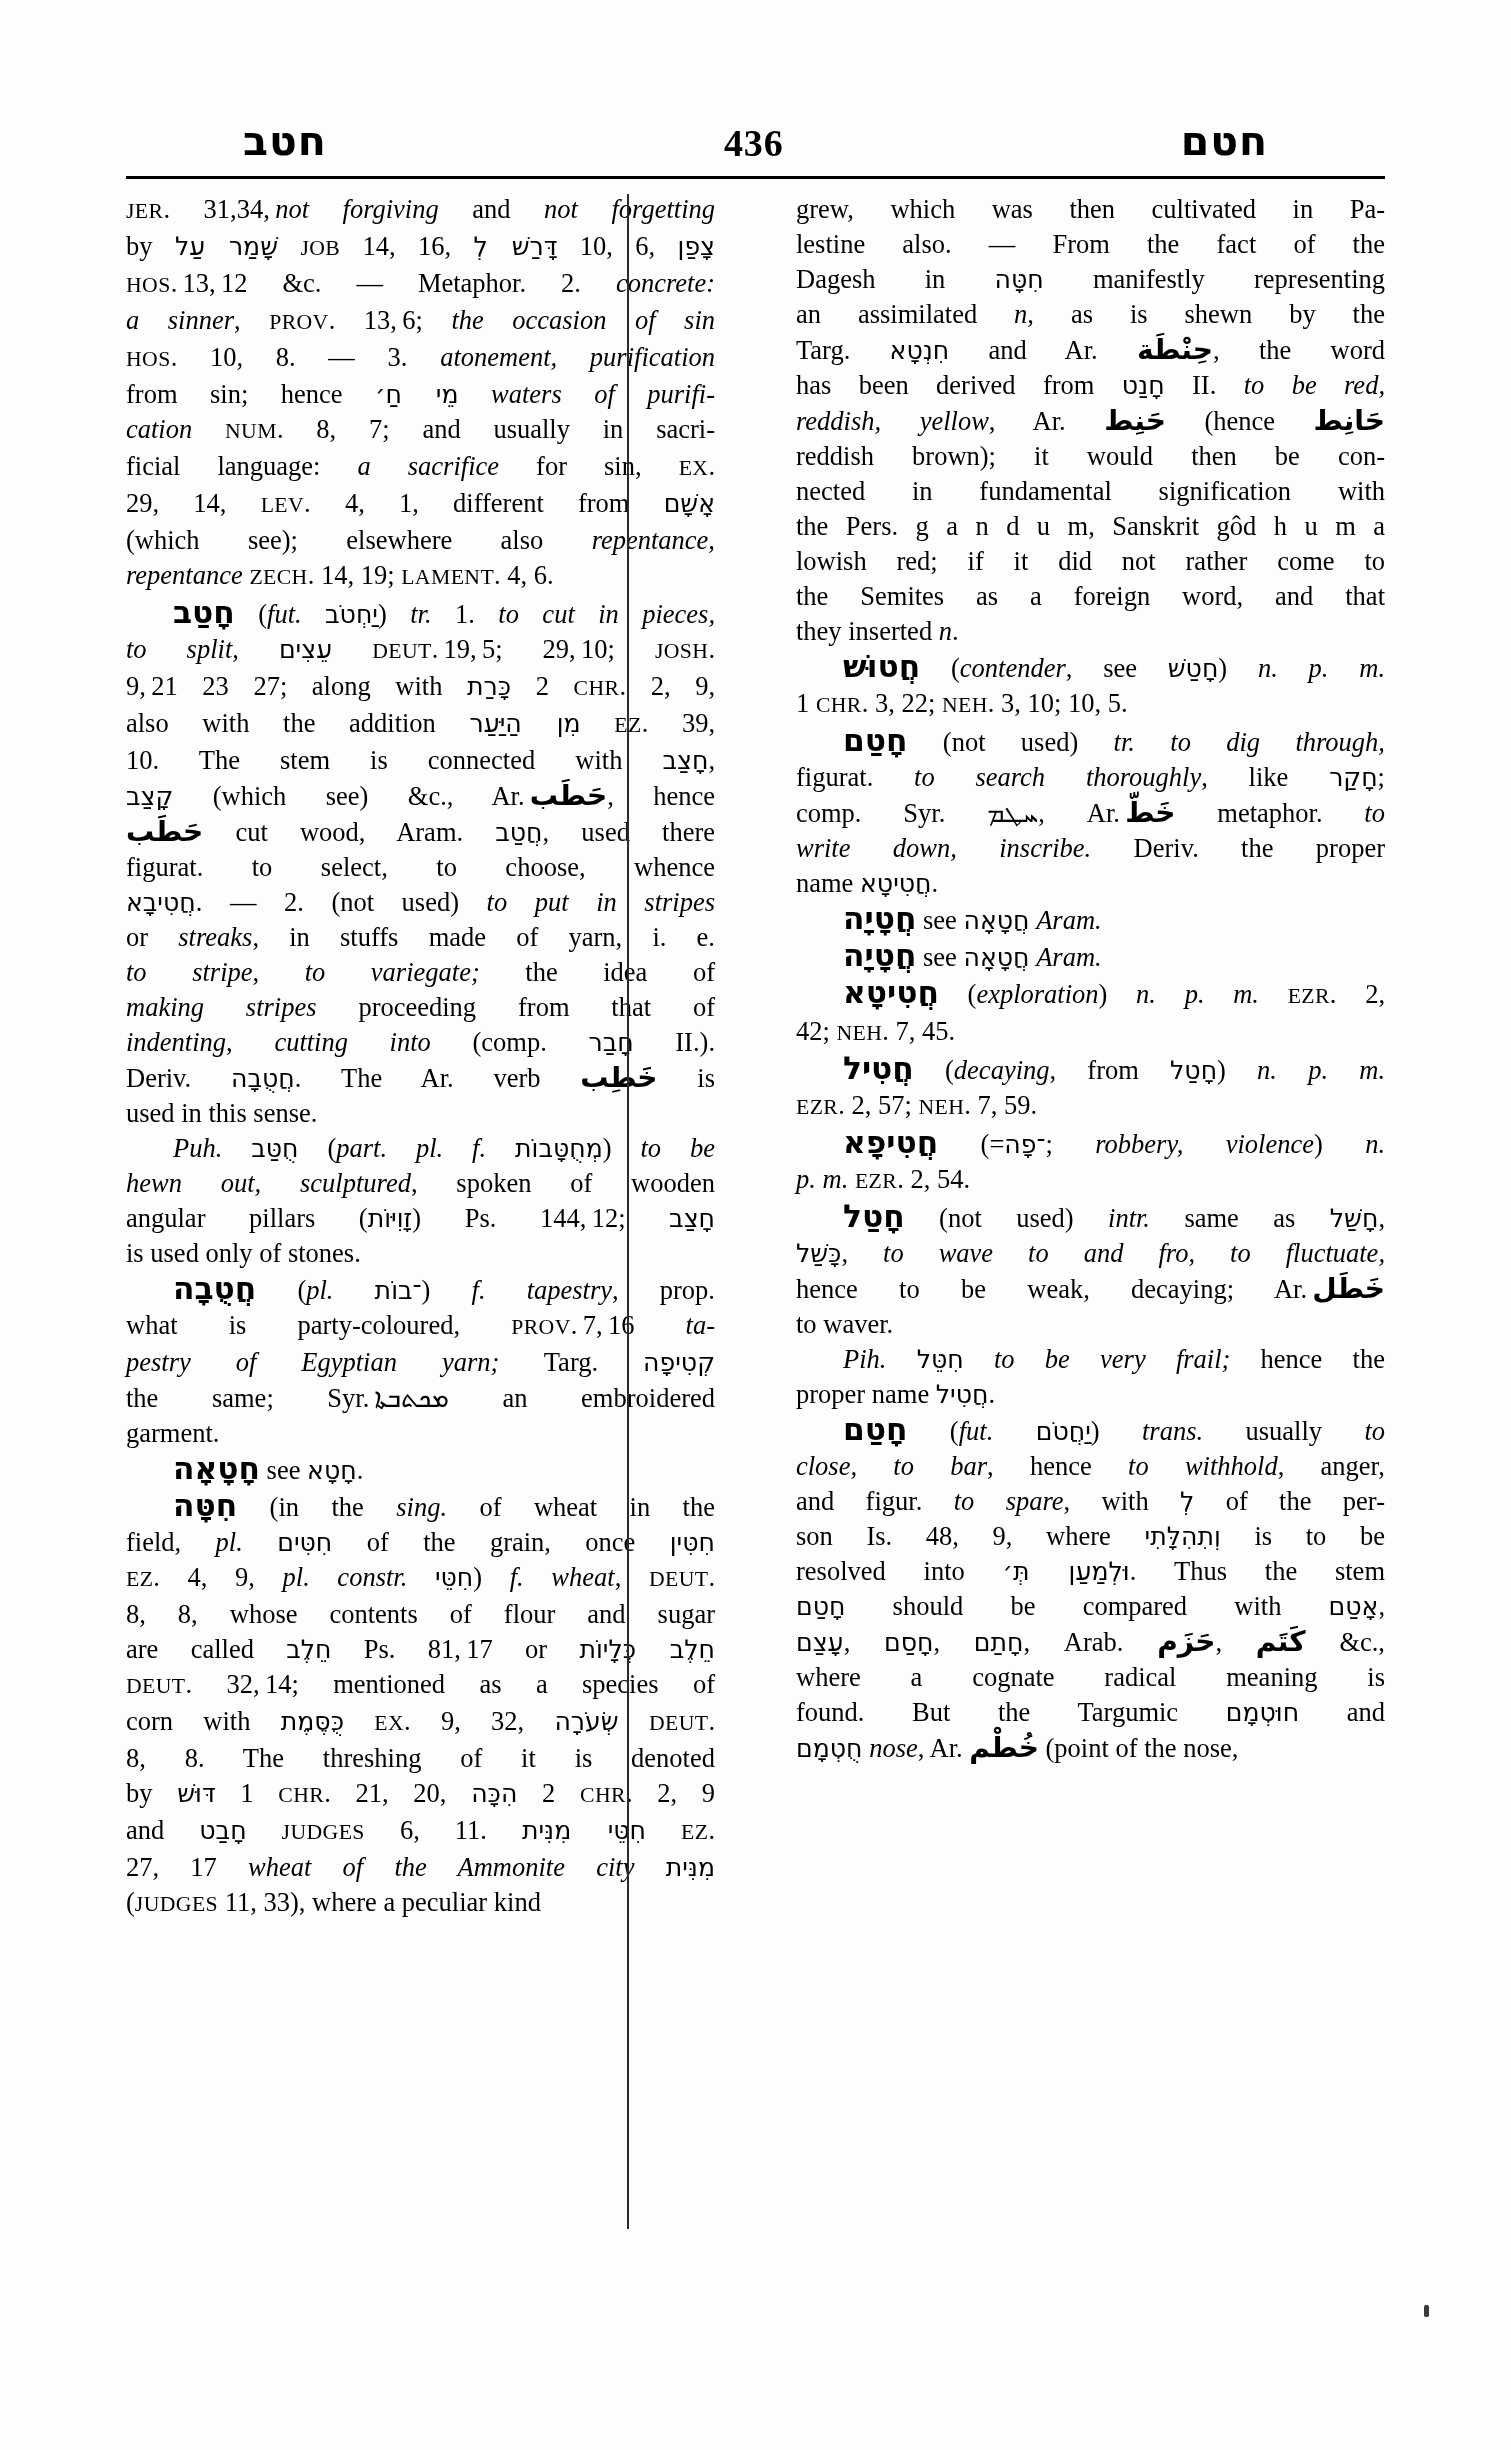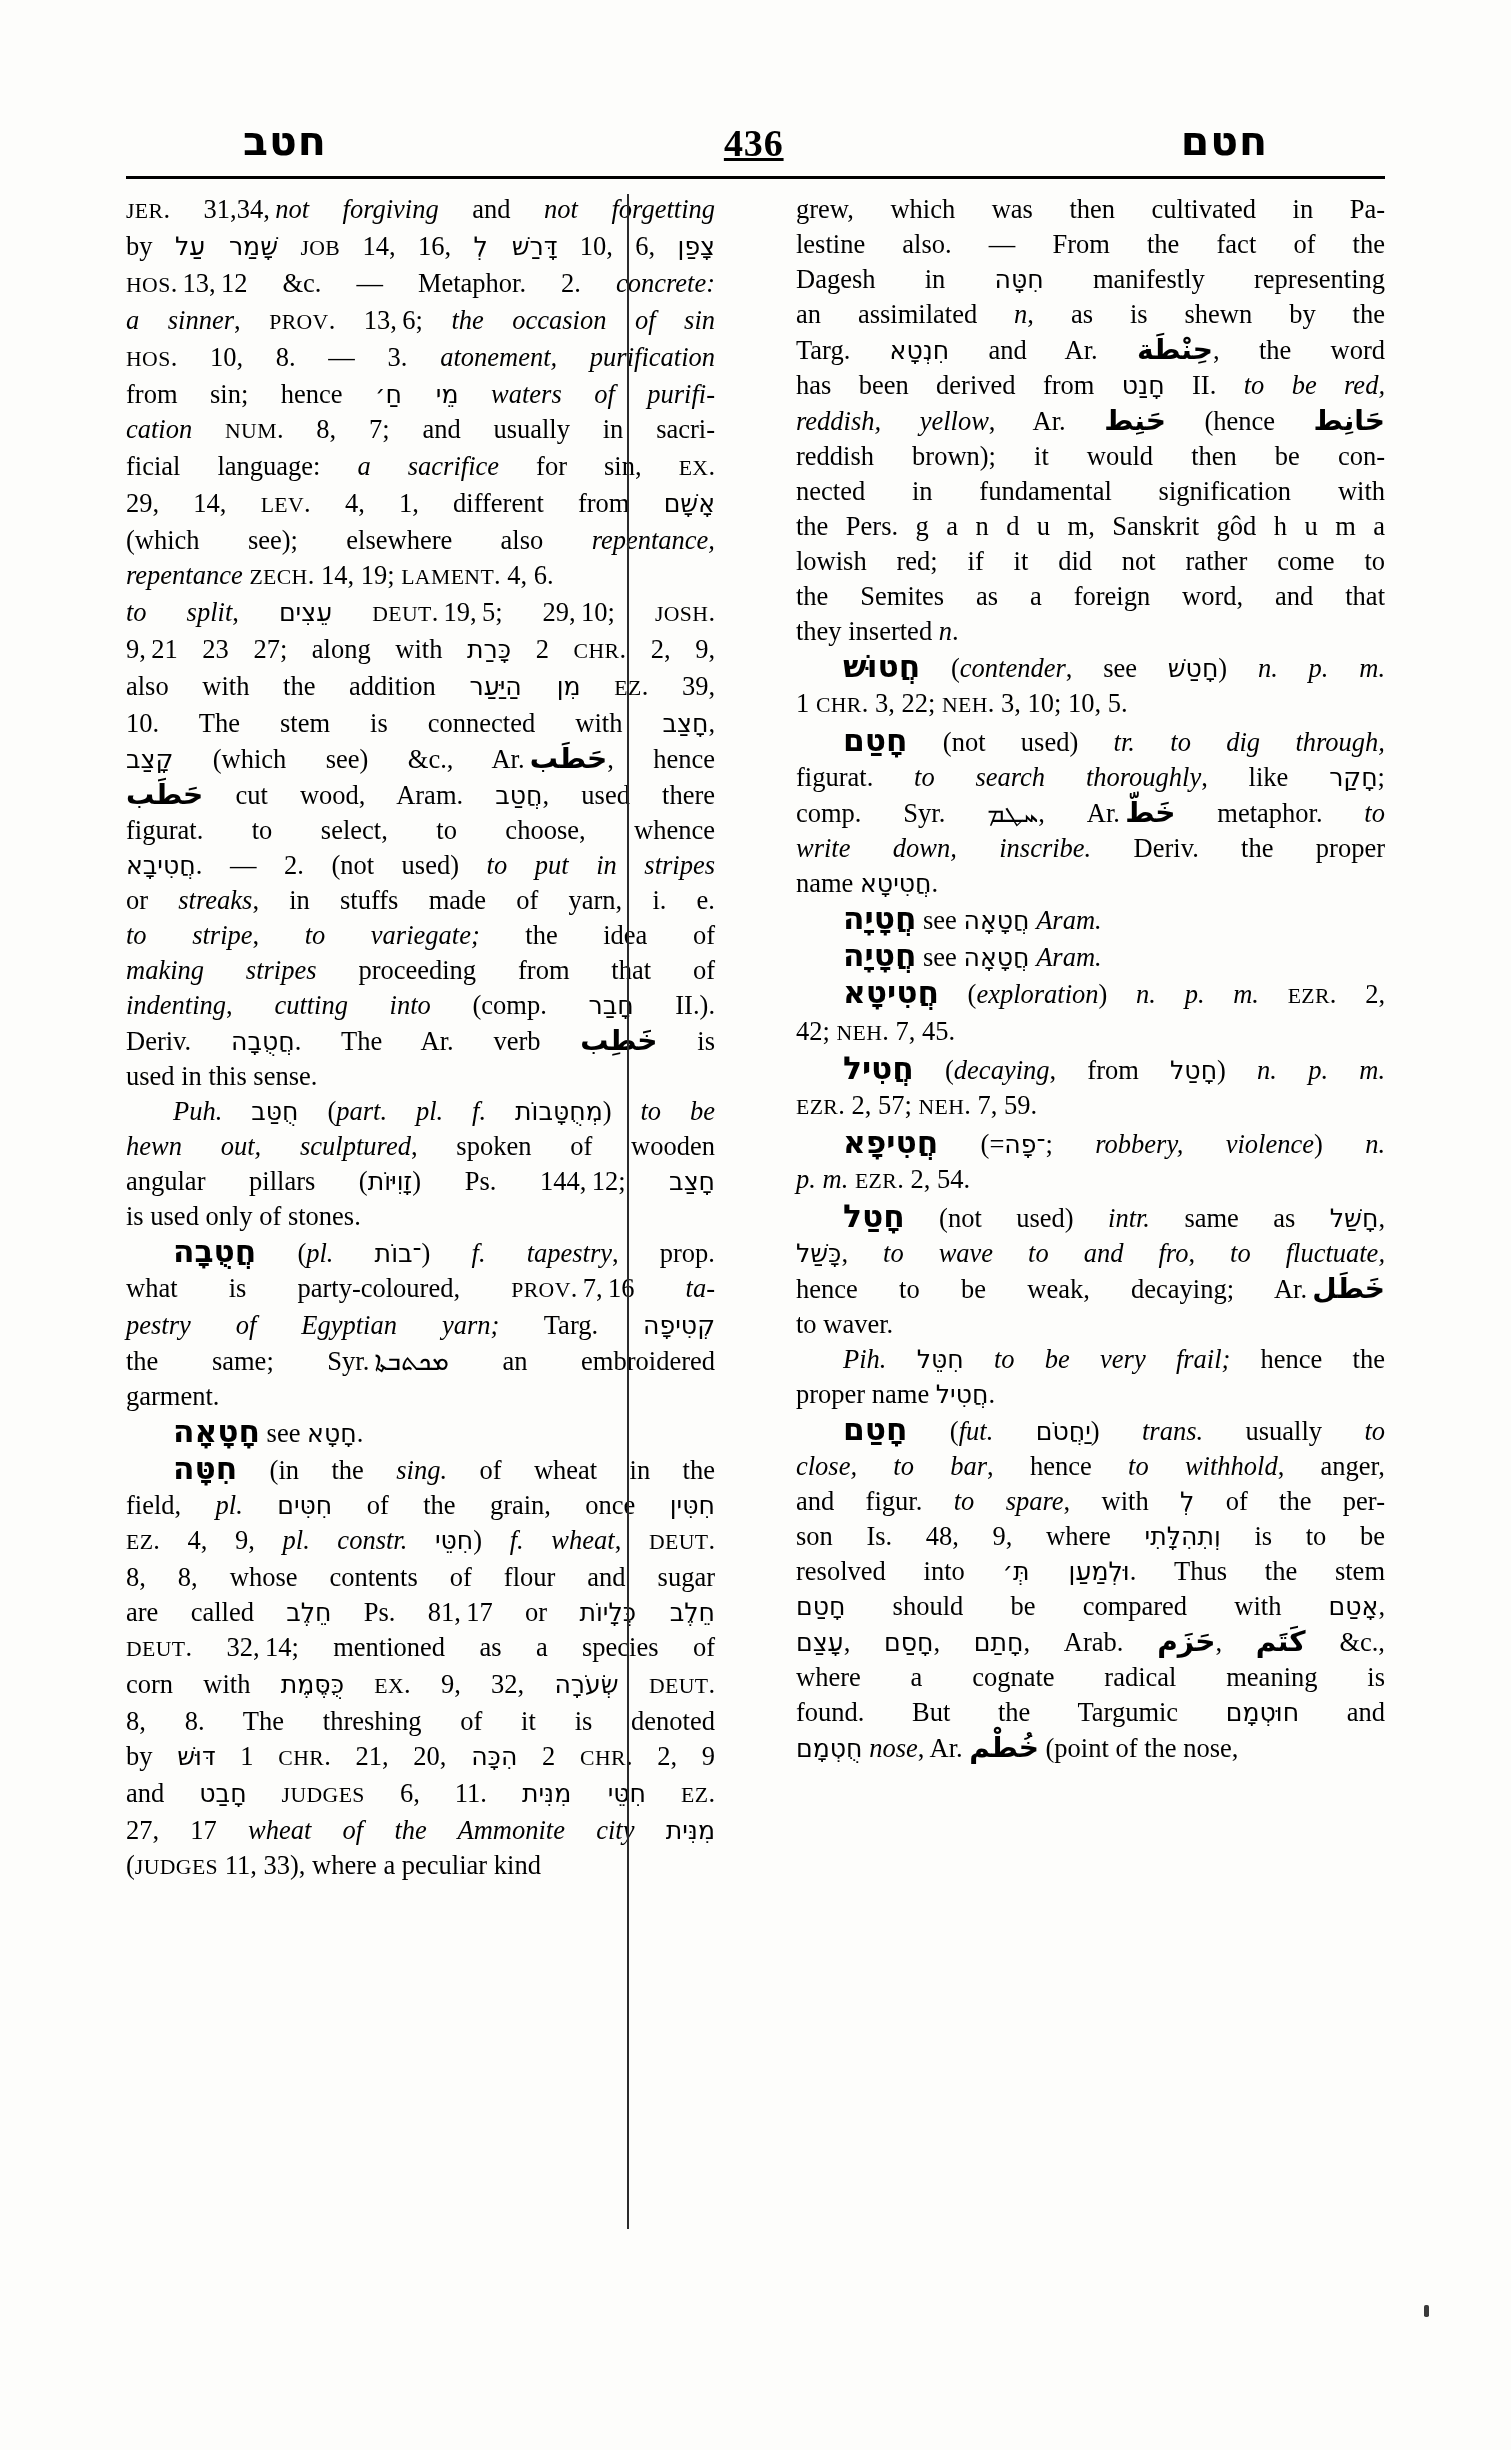--- a/index.html
+++ b/index.html
@@ -43,21 +43,20 @@
     direction: rtl;
     letter-spacing: 0.9px;
   }
   .runhead-left  { padding-left: 117px; }
   .runhead-right { padding-right: 117px; }
   .folio {
     font-size: 38px;
     font-weight: 700;
     line-height: 1;
     letter-spacing: 0.9px;
-    text-decoration: underline;
   }
 
   .rule {
     position: absolute;
     left: 126px;
     top: 176px;
     width: 1259px;
     height: 2.7px;
     background: #000;
   }
@@ -163,20 +162,21 @@
       <p class="ln"><span class="sc">HOS</span>. 13, 12 &amp;c. — Metaphor. 2. <i>concrete:</i></p>
       <p class="ln"><i>a sinner</i>, <span class="sc">PROV</span>. 13, 6; <i>the occasion of sin</i></p>
       <p class="ln"><span class="sc">HOS</span>. 10, 8. — 3. <i>atonement, purification</i></p>
       <p class="ln">from sin; hence <span class="heb">מֵי חַ׳</span> <i>waters of purifi-</i></p>
       <p class="ln"><i>cation</i> <span class="sc">NUM</span>. 8, 7; and usually in sacri-</p>
       <p class="ln">ficial language: <i>a sacrifice</i> for sin, <span class="sc">EX</span>.</p>
       <p class="ln">29, 14, <span class="sc">LEV</span>. 4, 1, different from <span class="heb">אָשָׁם</span></p>
       <p class="ln">(which see); elsewhere also <i>repentance,</i></p>
       <p class="ln last"><i>repentance</i> <span class="sc">ZECH</span>. 14, 19; <span class="sc">LAMENT</span>. 4, 6.</p>
 
+      <p class="ln ctr"><span class="indent"></span><span class="heb lemma">חָטַב</span> (<i>fut.</i> <span class="heb">יַחְטֹב</span>) <i>tr.</i> 1. <i>to cut in pieces,</i></p>
       <p class="ln"><i>to split</i>, <span class="heb">עֵצִים</span> <span class="sc">DEUT</span>. 19, 5; 29, 10; <span class="sc">JOSH</span>.</p>
       <p class="ln">9, 21 23 27; along with <span class="heb">כָּרַת</span> 2 <span class="sc">CHR</span>. 2, 9,</p>
       <p class="ln">also with the addition <span class="heb">מִן הַיַּעַר</span> <span class="sc">EZ</span>. 39,</p>
       <p class="ln">10. The stem is connected with <span class="heb">חָצַב</span>,</p>
       <p class="ln"><span class="heb">קָצַב</span> (which see) &amp;c., Ar. <span class="ar">حَطَب</span>, hence</p>
       <p class="ln"><span class="ar">حَطَب</span> cut wood, Aram. <span class="heb">חֲטַב</span>, used there</p>
       <p class="ln">figurat. to select, to choose, whence</p>
       <p class="ln"><span class="heb">חֲטִיבָא</span>. — 2. (not used) <i>to put in stripes</i></p>
       <p class="ln">or <i>streaks</i>, in stuffs made of yarn, i. e.</p>
       <p class="ln"><i>to stripe</i>, <i>to variegate;</i> the idea of</p>

